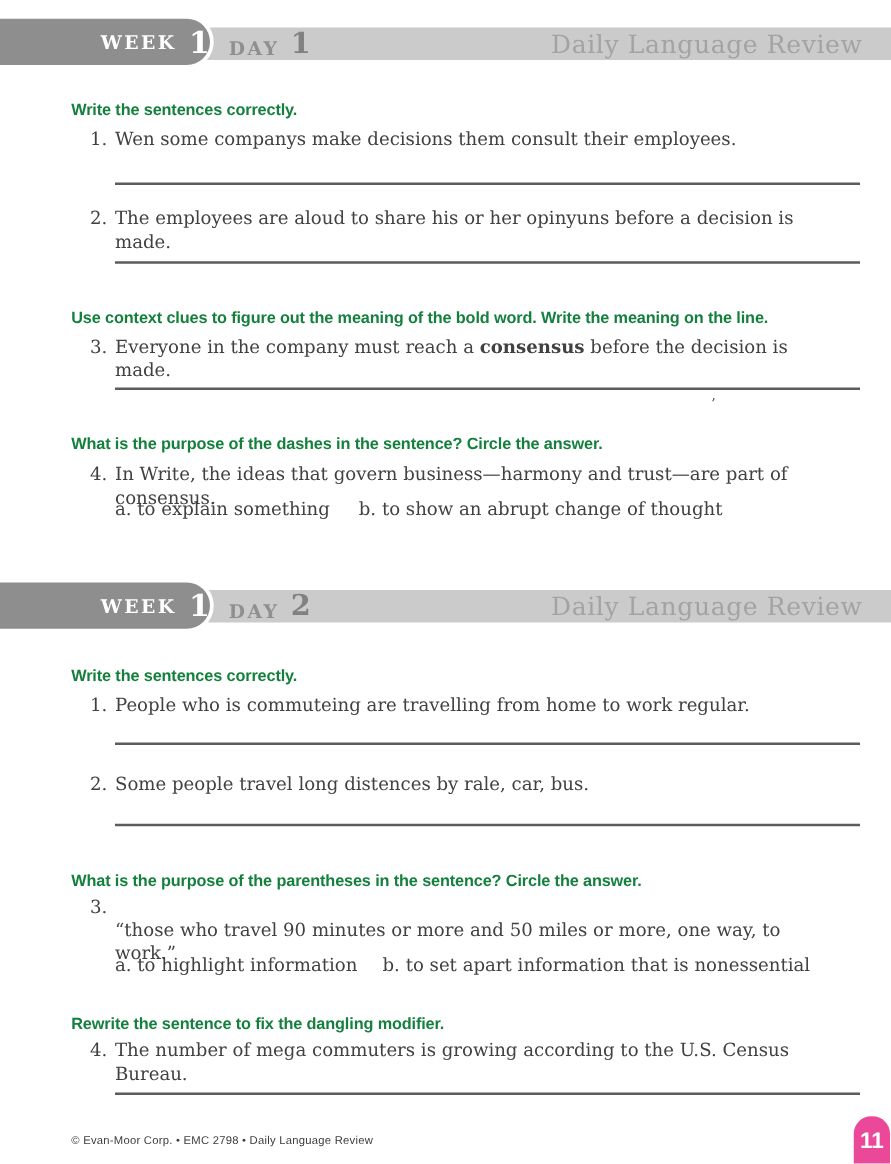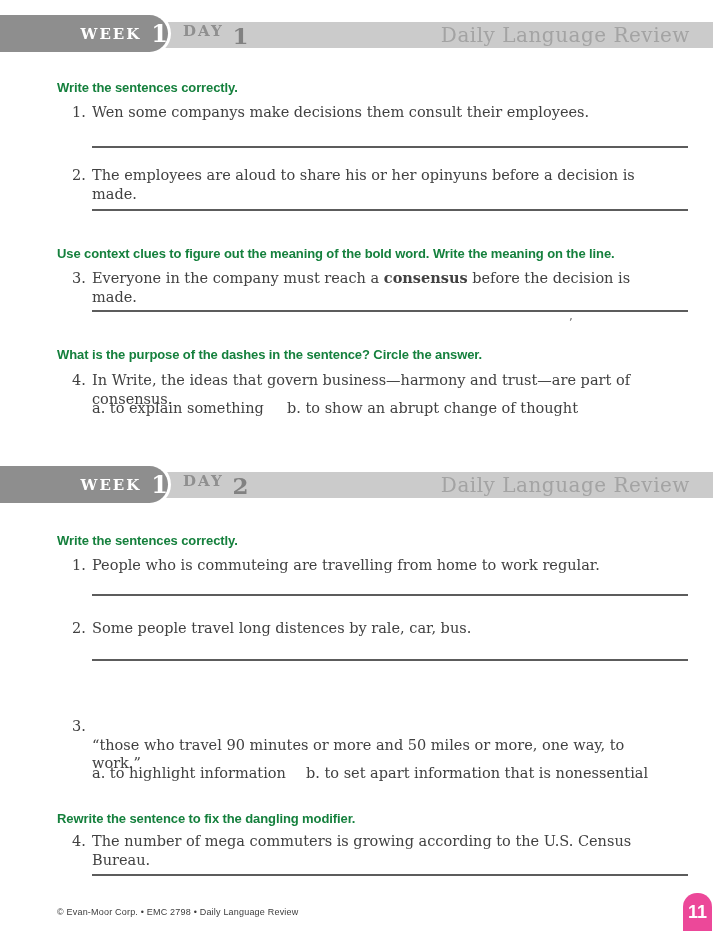--- a/index.html
+++ b/index.html
@@ -4,21 +4,21 @@
 <style>
   html,body{margin:0;padding:0;background:#ffffff;}
   .page{
     position:relative;width:713px;height:931px;background:#ffffff;overflow:hidden;
     font-family:"DejaVu Serif",serif;
   }
   
   .hbar{position:absolute;left:0;width:713px;height:26px;background:#cbcbcb;}
   .htitle{position:absolute;right:23px;top:0;height:26px;display:flex;align-items:center;
     color:#a3a3a3;font-size:20px;letter-spacing:.5px;}
-  .hday{position:absolute;left:183px;top:0;height:26px;display:flex;align-items:flex-start;gap:9px;}
+  .hday{position:absolute;left:183px;top:0;height:26px;display:flex;align-items:flex-end;gap:9px;}
   .hday-label{color:#8f8f8f;font-size:15px;letter-spacing:2px;font-weight:bold;}
   .hday-num{color:#818181;font-size:23px;font-weight:bold;}
   .badge{position:absolute;left:0;width:168px;height:37px;background:#8e8e8e;
     border-radius:0 19px 19px 0;box-shadow:0 0 0 3px #ffffff;
     display:flex;align-items:center;justify-content:flex-end;gap:10px;
     box-sizing:border-box;}
   .badge-label{color:#ffffff;font-size:15px;letter-spacing:2px;font-weight:bold;}
   .badge-num{color:#ffffff;font-size:24px;font-weight:bold;}
   
   .instr{position:absolute;left:57px;font-family:"Liberation Sans",sans-serif;
@@ -108,20 +108,21 @@
     <span class="qtext">People who is commuteing are travelling from home to work regular.</span>
   </div>
   <div class="ansline" style="top:594px;"></div>
 
   <div class="q" style="top:619px;">
     <span class="qnum">2.</span>
     <span class="qtext">Some people travel long distences by rale, car, bus.</span>
   </div>
   <div class="ansline" style="top:659px;"></div>
 
+  <div class="instr" style="top:697px;">What is the purpose of the parentheses in the sentence? Circle the answer.</div>
 
   <div class="q" style="top:717px;">
     <span class="qnum">3.</span>
     <span class="qtext"><br><span>“those who travel 90 minutes or more and 50 miles or more, one way, to work.”</span></span>
   </div>
   <div class="opts" style="top:765px;">
     <span class="opt-a" style="width:214px;">a. to highlight information</span><span>b. to set apart information that is nonessential</span>
   </div>
 
   <div class="instr" style="top:811px;">Rewrite the sentence to fix the dangling modifier.</div>

